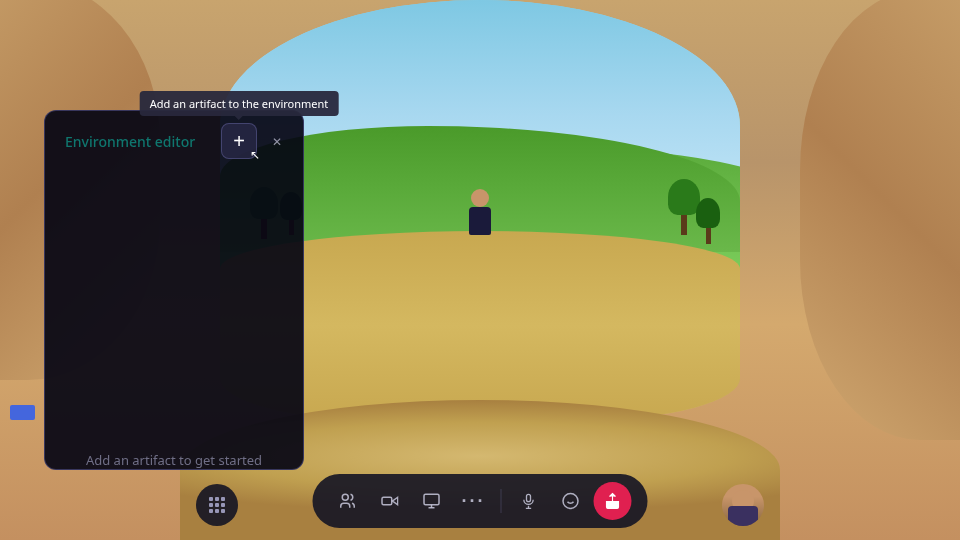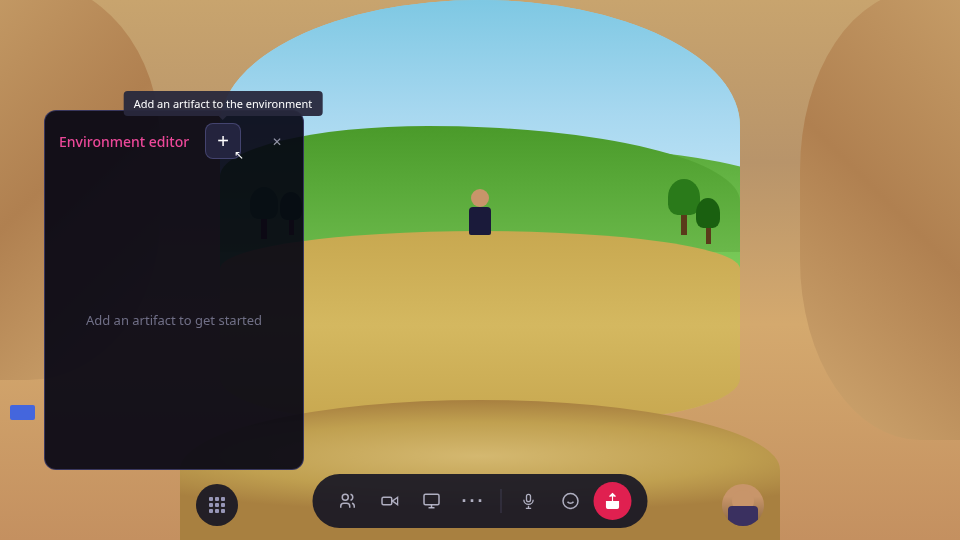--- a/index.html
+++ b/index.html
@@ -170,29 +170,30 @@
     }
 
     .panel-header {
       display: flex;
       align-items: center;
       justify-content: space-between;
       padding: 12px 14px;
     }
 
     .panel-title {
-      color: #ec4899;
+      color: #0f766e;
       font-size: 14px;
       font-weight: 500;
+      margin-left: 6px;
     }
 
     .panel-actions {
       display: flex;
       align-items: center;
-      gap: 24px;
+      gap: 8px;
     }
 
     .add-button {
       width: 36px;
       height: 36px;
       background: rgba(40, 40, 70, 0.8);
       border: 1px solid rgba(100, 100, 160, 0.5);
       border-radius: 8px;
       cursor: pointer;
       display: flex;
@@ -227,21 +228,21 @@
       border-radius: 6px;
       padding: 8px 12px;
       color: rgba(180, 180, 200, 0.7);
       font-size: 13px;
       outline: none;
     }
 
     .panel-body {
       flex: 1;
       display: flex;
-      align-items: center;
+      align-items: flex-end;
       justify-content: center;
     }
 
     .empty-state-text {
       color: rgba(150, 150, 180, 0.7);
       font-size: 13px;
       text-align: center;
     }
 
     

